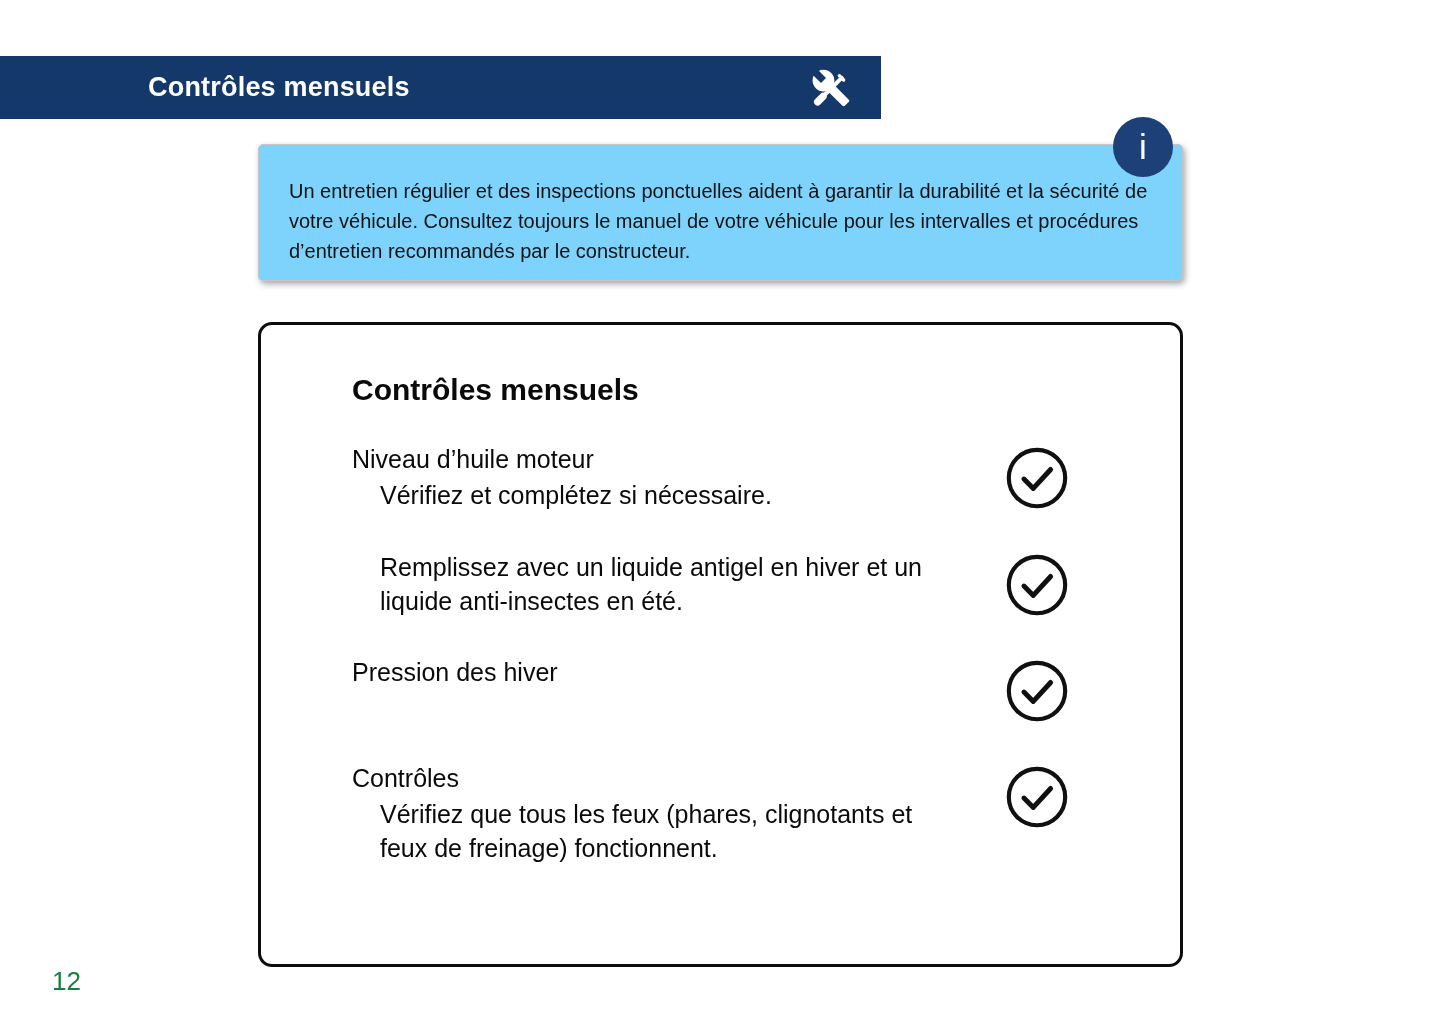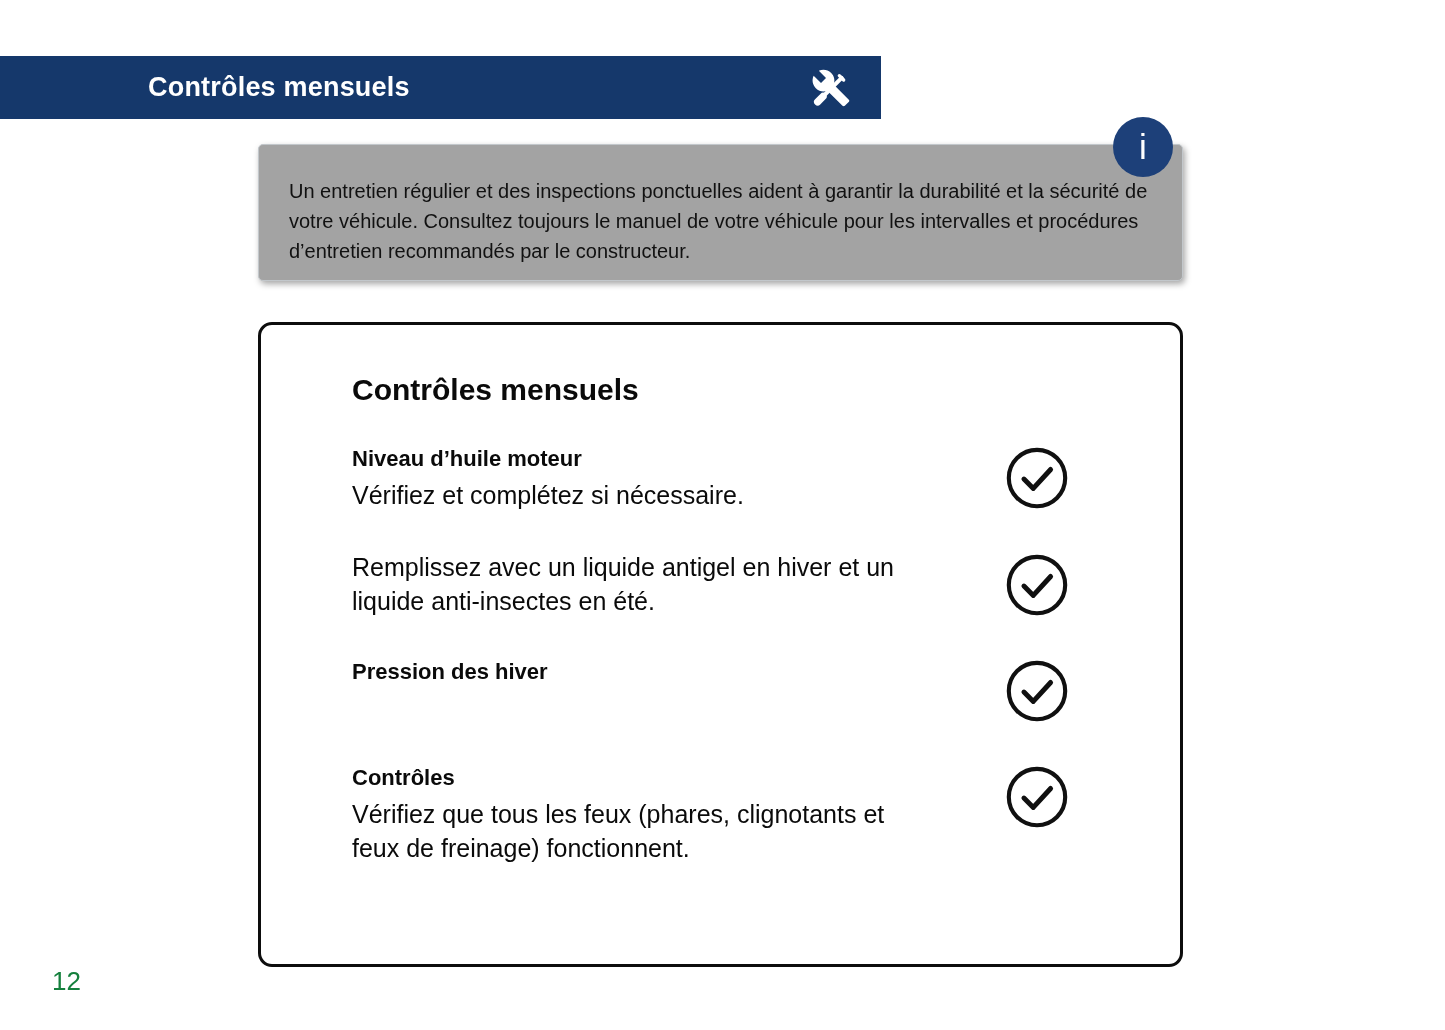--- a/index.html
+++ b/index.html
@@ -20,21 +20,21 @@
     display:flex; align-items:center; justify-content:space-between;
     padding:0 30px 0 148px;
   }
   .banner-title { color:#ffffff; font-size:27px; font-weight:bold; letter-spacing:.2px; }
   .banner-icon svg { display:block; }
 
   
   .infobox {
     position:absolute; left:258px; top:144px;
     width:925px; height:137px;
-    background:#a3a3a3;
+    background:#7dd3fc;
     border:1px solid #c2c7cb;
     border-radius:5px;
     box-shadow:2px 3px 6px rgba(0,0,0,.35);
     padding:31px 30px;
   }
   .infobox-text {
     font-size:20px; line-height:30px; color:#111;
     hyphens:auto; -webkit-hyphens:auto;
   }
   .info-badge {
@@ -51,22 +51,22 @@
     width:925px; height:645px;
     background:#ffffff;
     border:3px solid #0d0d0d;
     border-radius:14px;
     padding:48px 110px 0 91px;
   }
   .card-title { font-size:30px; font-weight:bold; margin-bottom:36px; }
   .items { display:flex; flex-direction:column; gap:38px; }
   .item { display:flex; justify-content:space-between; align-items:flex-start; }
   .item-text { max-width:585px; }
-  .item-title { font-size:22px; font-weight:bold; line-height:32px; margin-bottom:3px; }
-  .item-desc { font-size:25px; line-height:34px; }
+  .item-title { font-size:25px; font-weight:normal; line-height:32px; margin-bottom:3px; }
+  .item-desc { font-size:25px; line-height:34px;margin-left:28px; }
   .check { flex:0 0 auto; margin-top:2px; }
   .check svg { display:block; }
   .check circle { fill:none; stroke:#101010; stroke-width:3; }
   .check path { fill:none; stroke:#101010; stroke-width:3.6; stroke-linecap:round; stroke-linejoin:round; }
 
   
   .page-number { position:absolute; left:52px; top:966px; font-size:26px; color:#15803d; }
 </style>
 </head>
 <body>

